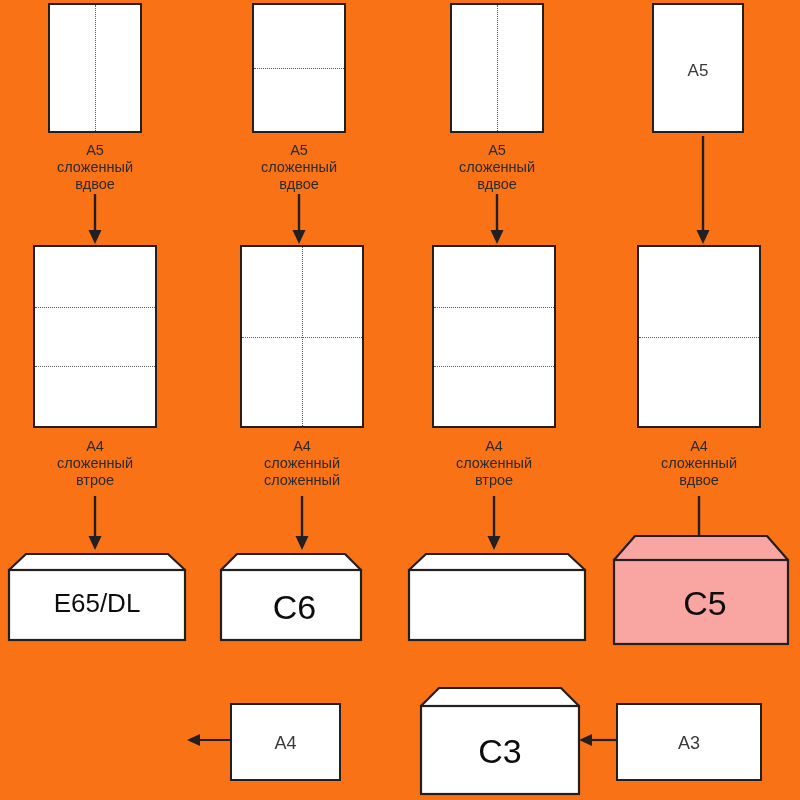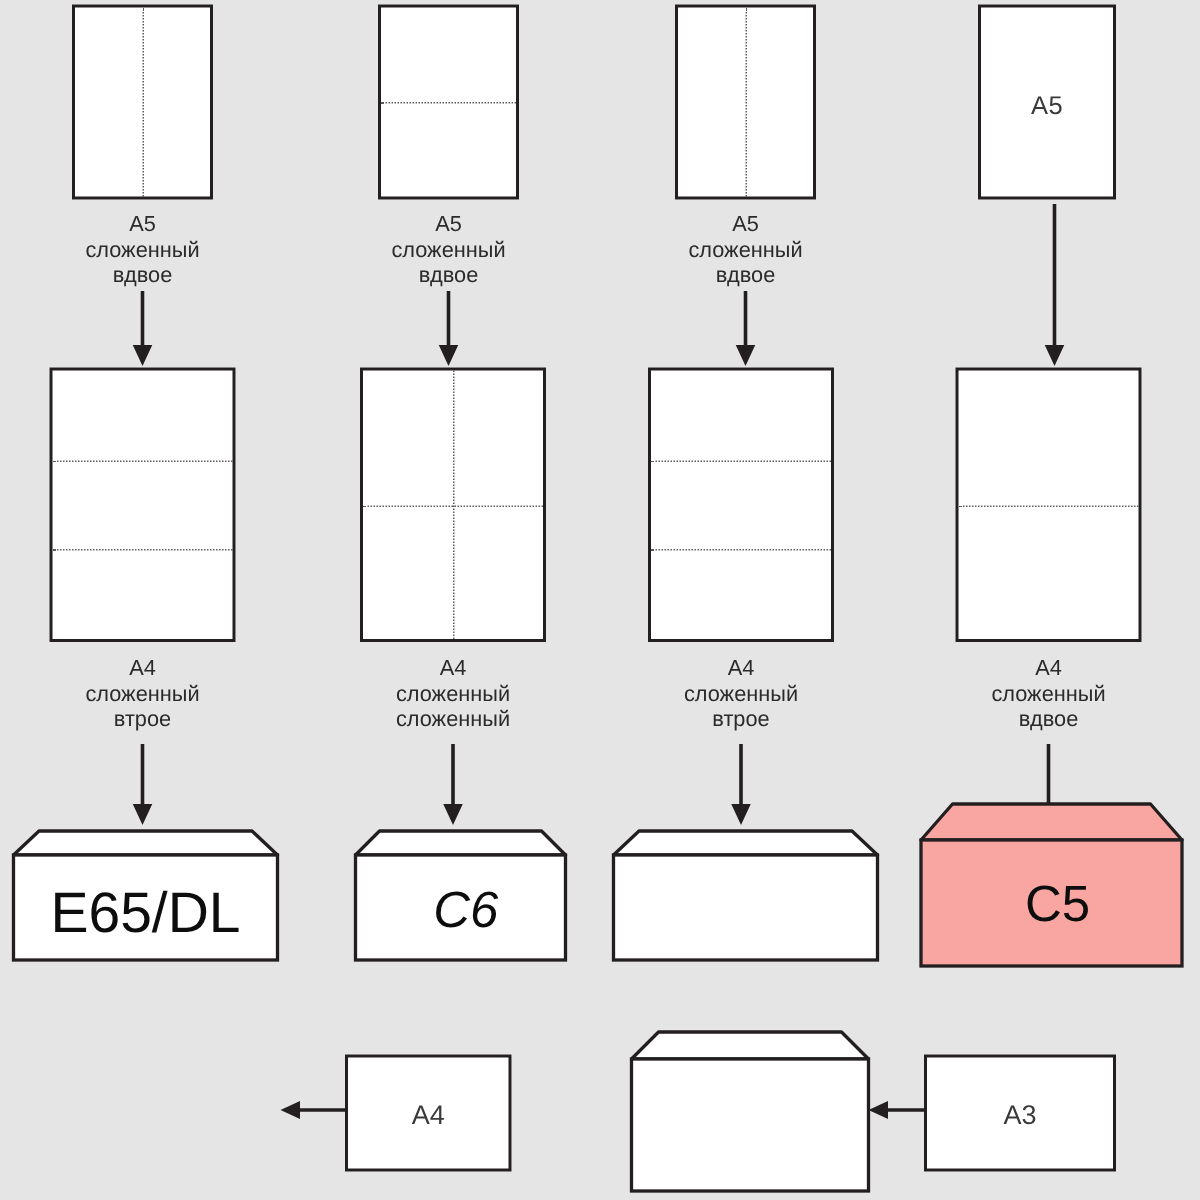--- a/index.html
+++ b/index.html
@@ -8,21 +8,21 @@
     background: #ffffff;
   }
   body {
     font-family: "Liberation Sans", "DejaVu Sans", sans-serif;
     color: #1a1a1a;
   }
   #canvas {
     position: relative;
     width: 800px;
     height: 800px;
-    background: #e5e5e5;
+    background: #f97316;
     overflow: hidden;
   }
   .paper {
     position: absolute;
     background: #ffffff;
     border: 2px solid #231f20;
     box-sizing: border-box;
   }
   .paper-label-inside {
     position: absolute;
@@ -214,24 +214,24 @@
   <svg class="arrow-svg" style="left:686px; top:496px;" width="26" height="56" viewBox="0 0 26 56">
     <line x1="13" y1="0" x2="13" y2="46" stroke="#231f20" stroke-width="2.4"></line>
     <polygon points="13,54 6.5,40 19.5,40" fill="#231f20"></polygon>
   </svg>
 
   <div class="env" style="left:8px; top:552px; width:178px; height:90px;">
     <svg class="env-svg" width="178" height="90" viewBox="0 0 178 90">
       <polygon points="1,18 18,2 160,2 177,18" fill="#ffffff" stroke="#231f20" stroke-width="2.2" stroke-linejoin="round"></polygon>
       <rect x="1" y="18" width="176" height="70" fill="#ffffff" stroke="#231f20" stroke-width="2.2"></rect>
     </svg>
-    <div class="env-label" style="top:36px; font-size:38px;text-align:center;">E65/DL</div>
-  </div>
-
-  <div class="env" style="left:236px; top:552px; width:149px; height:90px;font-style:italic;">
+    <div class="env-label" style="top:36px; font-size:26px;text-align:center;">E65/DL</div>
+  </div>
+
+  <div class="env" style="left:220px; top:552px; width:149px; height:90px;">
     <svg class="env-svg" width="142" height="90" viewBox="0 0 142 90">
       <polygon points="1,18 17,2 125,2 141,18" fill="#ffffff" stroke="#231f20" stroke-width="2.2" stroke-linejoin="round"></polygon>
       <rect x="1" y="18" width="140" height="70" fill="#ffffff" stroke="#231f20" stroke-width="2.2"></rect>
     </svg>
     <div class="env-label" style="top:36px; font-size:34px;">C6</div>
   </div>
 
   <div class="env" style="left:408px; top:552px; width:178px; height:90px;">
     <svg class="env-svg" width="178" height="90" viewBox="0 0 178 90">
       <polygon points="1,18 18,2 160,2 177,18" fill="#ffffff" stroke="#231f20" stroke-width="2.2" stroke-linejoin="round"></polygon>
@@ -255,24 +255,25 @@
 
   <div class="plain-rect" style="left:230px; top:703px; width:111px; height:78px;">
     <div class="plain-rect-label" style="top:28px;">A4</div>
   </div>
 
   <div class="env" style="left:420px; top:686px; width:160px; height:110px;">
     <svg class="env-svg" width="160" height="110" viewBox="0 0 160 110">
       <polygon points="1,20 19,2 141,2 159,20" fill="#ffffff" stroke="#231f20" stroke-width="2.2" stroke-linejoin="round"></polygon>
       <rect x="1" y="20" width="158" height="88" fill="#ffffff" stroke="#231f20" stroke-width="2.2"></rect>
     </svg>
+    <div class="env-label" style="top:46px; font-size:34px;">C3</div>
   </div>
 
   <svg class="arrow-svg" style="left:578px; top:728px;" width="40" height="24" viewBox="0 0 40 24">
     <line x1="40" y1="12" x2="10" y2="12" stroke="#231f20" stroke-width="2.2"></line>
     <polygon points="1,12 14,6 14,18" fill="#231f20"></polygon>
   </svg>
 
-  <div class="plain-rect" style="left:616px; top:703px; width:128px; height:78px;">
+  <div class="plain-rect" style="left:616px; top:703px; width:146px; height:78px;">
     <div class="plain-rect-label" style="top:28px;">A3</div>
   </div>
 
 </div>
 
 </body></html>

